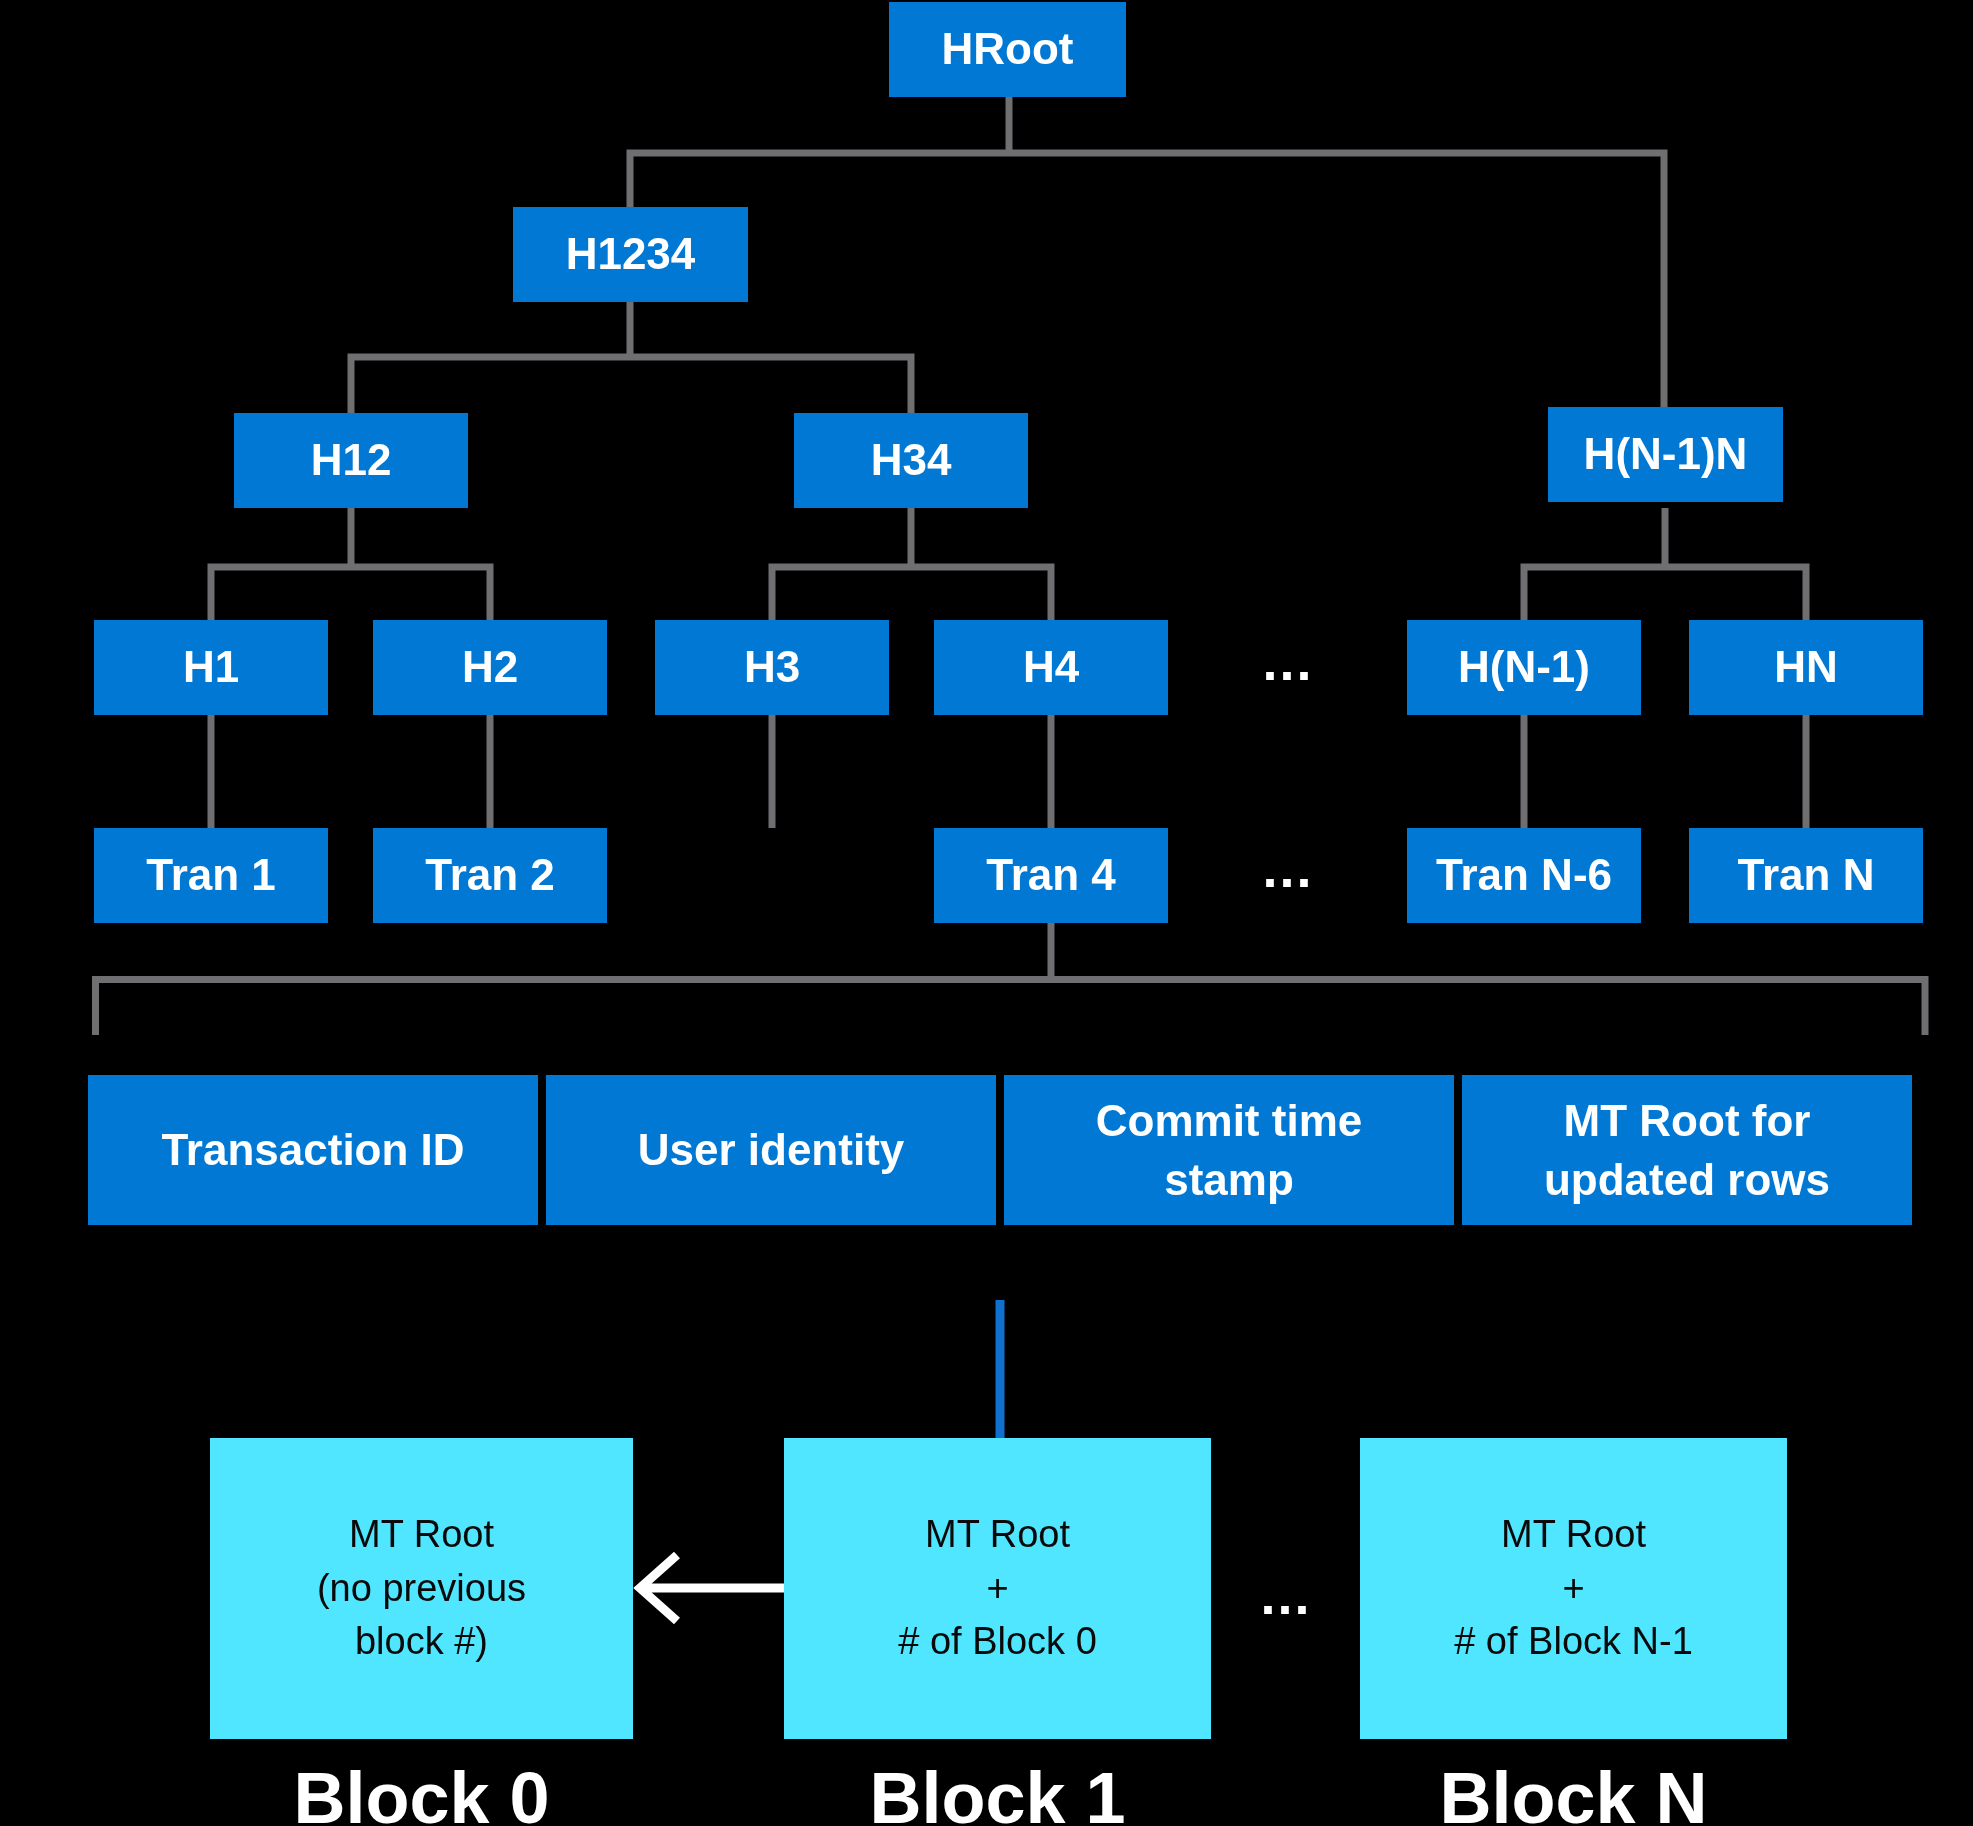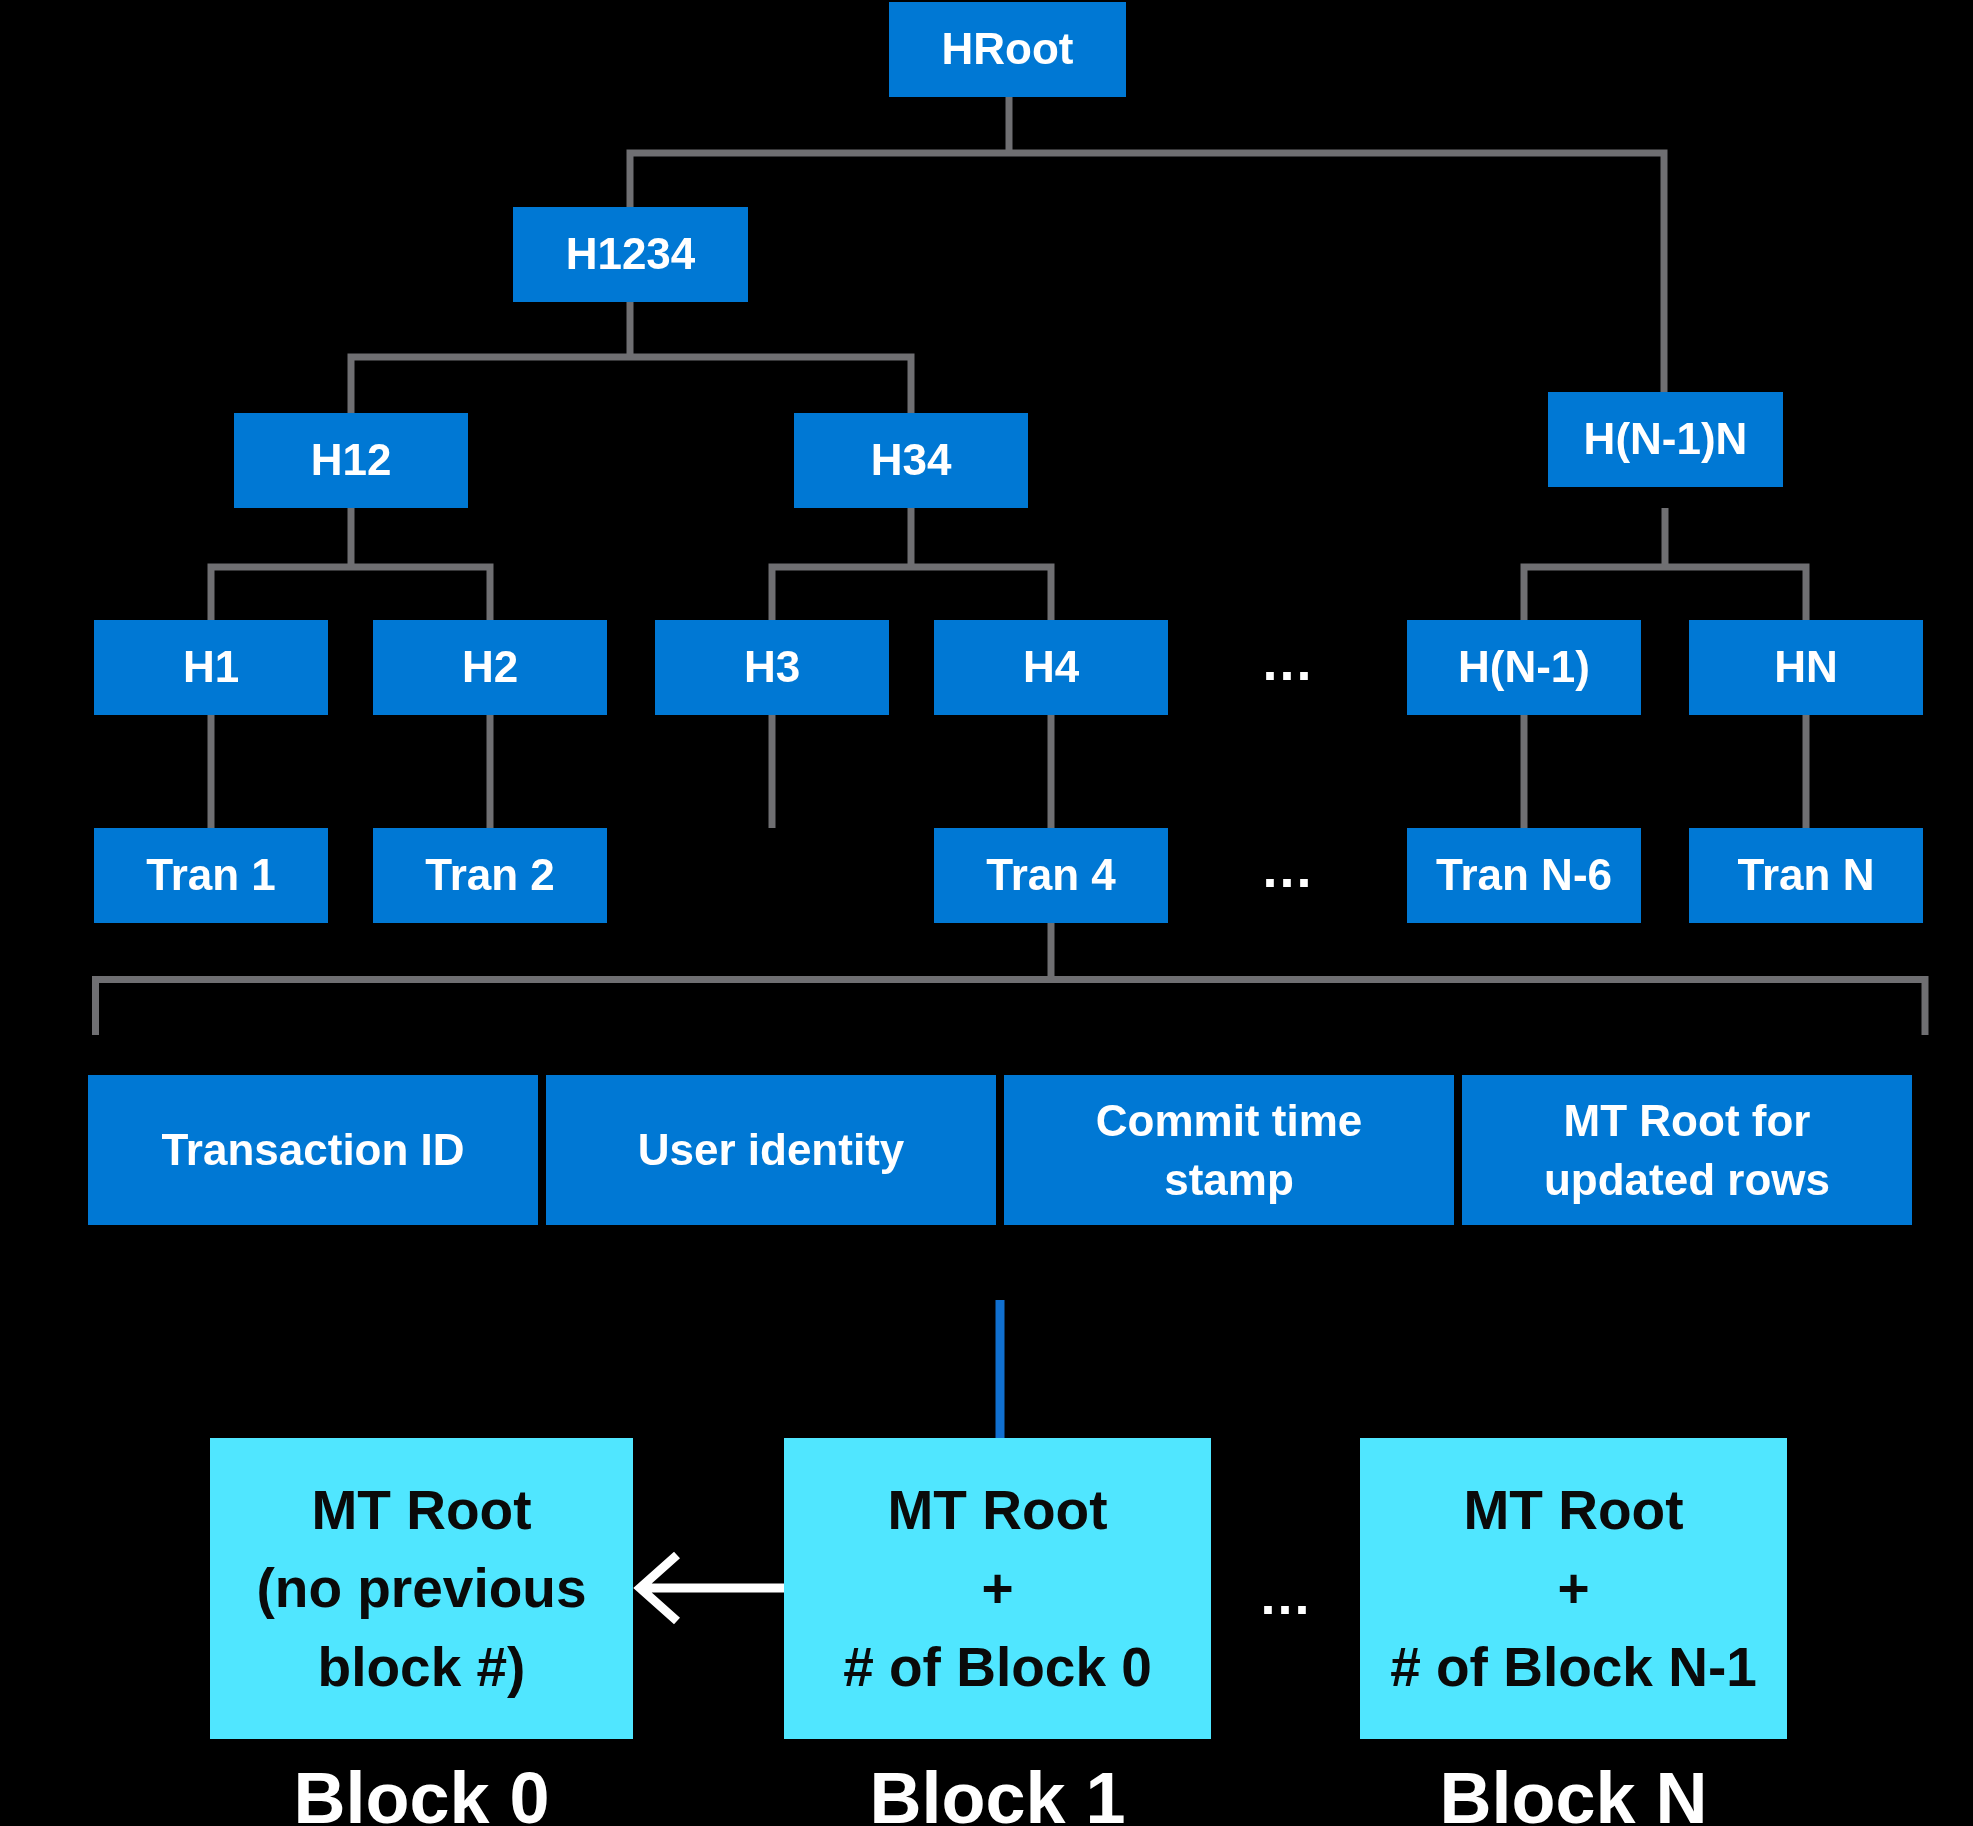--- a/index.html
+++ b/index.html
@@ -27,21 +27,21 @@
     color:var(--text,#fff);
     font-size:44px;font-weight:600;
     text-align:center;line-height:1.35;
     white-space:pre-line;
   }
   .block{
     position:absolute;
     display:flex;align-items:center;justify-content:center;
     background:var(--block,#50E6FF);
     color:var(--block_text,#0a0a0a);
-    font-size:55px;font-weight:700;
+    font-size:38px;font-weight:400;
     text-align:center;line-height:1.42;
     white-space:pre-line;
   }
   .block-label{
     position:absolute;
     color:var(--text,#fff);
     font-size:72px;font-weight:700;
     text-align:center;line-height:1;
   }
   .dots{
@@ -75,21 +75,21 @@
     <path d="M979 1300 V1438" fill="none" stroke="var(--link)" stroke-width="9"></path>
 
     <path d="M763 1588 H624 M656 1555 L619 1588 L656 1621" fill="none" stroke="var(--text)" stroke-width="9"></path>
   </svg>
 
   <div class="node" style="left:868px;top:2px;width:237px;height:95px">HRoot</div>
   <div class="node" style="left:492px;top:207px;width:235px;height:95px">H1234</div>
 
   <div class="node" style="left:213px;top:413px;width:234px;height:95px">H12</div>
   <div class="node" style="left:773px;top:413px;width:234px;height:95px">H34</div>
-  <div class="node" style="left:1527px;top:392px;width:235px;height:95px">H(N-1)N</div>
+  <div class="node" style="left:1527px;top:407px;width:235px;height:95px">H(N-1)N</div>
 
   <div class="node" style="left:73px;top:620px;width:234px;height:95px">H1</div>
   <div class="node" style="left:352px;top:620px;width:234px;height:95px">H2</div>
   <div class="node" style="left:634px;top:620px;width:234px;height:95px">H3</div>
   <div class="node" style="left:913px;top:620px;width:234px;height:95px">H4</div>
   <div class="node" style="left:1386px;top:620px;width:234px;height:95px">H(N-1)</div>
   <div class="node" style="left:1668px;top:620px;width:234px;height:95px">HN</div>
 
   <div class="node" style="left:73px;top:828px;width:234px;height:95px">Tran 1</div>
   <div class="node" style="left:352px;top:828px;width:234px;height:95px">Tran 2</div>

